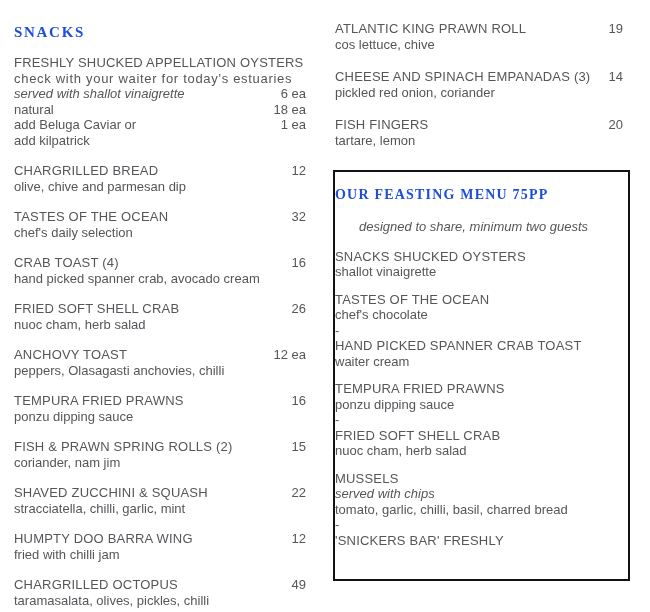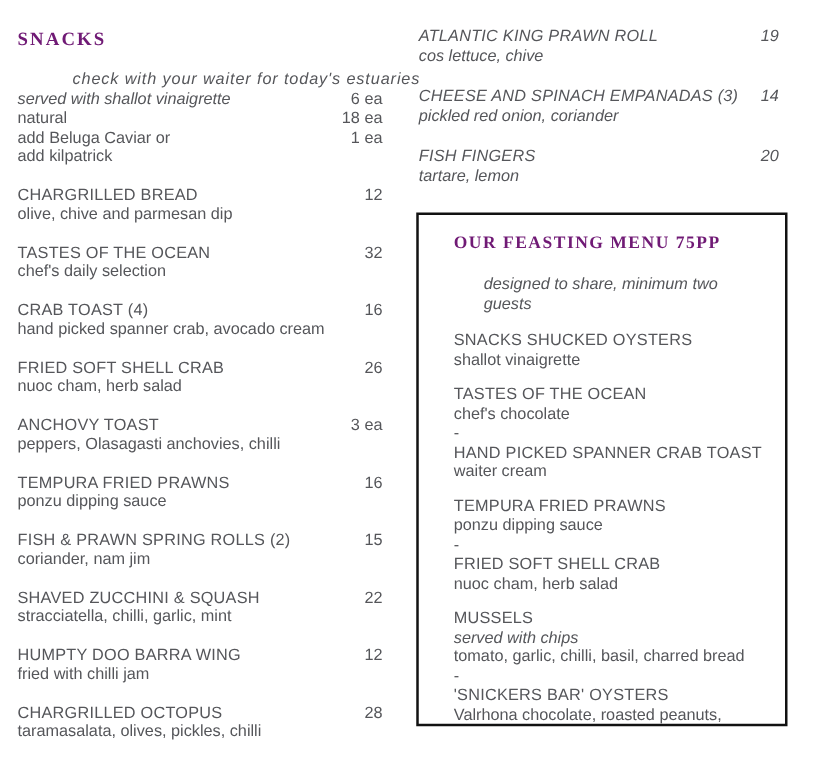--- a/index.html
+++ b/index.html
@@ -19,45 +19,43 @@
   }
   .col-left  { position: absolute; left: 14px;  top: 24px; width: 292px; }
   .col-right { position: absolute; left: 335px; top: 21px; width: 288px; }
 
   .serif-head {
     font-family: "Liberation Serif", "DejaVu Serif", serif;
     font-weight: bold;
     font-size: 15px;
     line-height: 16px;
     letter-spacing: 1.7px;
-    color: #701a75;
+    color: #1d4ed8;
     margin: 0 0 15px 0;
   }
 
   .item { margin-bottom: 15px; font-size: 13px; line-height: 15.5px; }
-  .col-right .item { margin-bottom: 17px; font-style: italic; }
+  .col-right .item { margin-bottom: 17px; }
   .row { display: flex; justify-content: space-between; align-items: baseline; }
   .name { letter-spacing: 0.2px; }
   .price { white-space: nowrap; padding-left: 8px; }
   .desc { }
   .italic { font-style: italic; }
   .note-spaced {
-    font-style: italic;
     letter-spacing: 0.7px;
     white-space: nowrap;
-    margin-left: 44px;
   }
 
   .feast-box {
     position: absolute;
     left: 333px; top: 170px;
     width: 297px; height: 411px;
     border: 2px solid #121212;
     background: #ffffff;
-    padding: 13px 12px 0 28px;
+    padding: 13px 12px 0 0;
     overflow: hidden;
   }
   .feast-box .serif-head {
     letter-spacing: 1.2px;
     font-size: 14px;
     margin: 2px 0 16px 0;
   }
   .feast-note {
     font-style: italic;
     font-size: 13px;
@@ -72,20 +70,23 @@
 </style>
 </head>
 <body>
 
 <div class="page">
 
   <div class="col-left">
     <h1 class="serif-head">SNACKS</h1>
 
     <div class="item">
+      <div class="row">
+        <span class="name">FRESHLY SHUCKED APPELLATION OYSTERS</span>
+      </div>
       <div class="note-spaced">check with your waiter for today's estuaries</div>
       <div id="oyster-options">
           <div class="row">
             <span class="italic">served with shallot vinaigrette</span>
             <span class="price">6 ea</span>
           </div>
           <div class="row">
             <span>natural</span>
             <span class="price">18 ea</span>
           </div>
@@ -125,21 +126,21 @@
         <div class="item">
           <div class="row">
             <span class="name">FRIED SOFT SHELL CRAB</span>
             <span class="price">26</span>
           </div>
           <div class="desc">nuoc cham, herb salad</div>
         </div>
         <div class="item">
           <div class="row">
             <span class="name">ANCHOVY TOAST</span>
-            <span class="price">3 ea</span>
+            <span class="price">12 ea</span>
           </div>
           <div class="desc">peppers, Olasagasti anchovies, chilli</div>
         </div>
         <div class="item">
           <div class="row">
             <span class="name">TEMPURA FRIED PRAWNS</span>
             <span class="price">16</span>
           </div>
           <div class="desc">ponzu dipping sauce</div>
         </div>
@@ -160,21 +161,21 @@
         <div class="item">
           <div class="row">
             <span class="name">HUMPTY DOO BARRA WING</span>
             <span class="price">12</span>
           </div>
           <div class="desc">fried with chilli jam</div>
         </div>
         <div class="item">
           <div class="row">
             <span class="name">CHARGRILLED OCTOPUS</span>
-            <span class="price">28</span>
+            <span class="price">49</span>
           </div>
           <div class="desc">taramasalata, olives, pickles, chilli</div>
         </div>
       </div>
   </div>
 
   <div class="col-right">
     <div id="right-items">
         <div class="item">
           <div class="row">
@@ -229,19 +230,18 @@
           <div class="desc">nuoc cham, herb salad</div>
         </div>
         <div class="sep-gap"></div>
         <div class="course">
           <div class="c-name">MUSSELS</div>
           <div class="desc italic">served with chips</div>
           <div class="desc">tomato, garlic, chilli, basil, charred bread</div>
         </div>
         <div class="sep-dash">-</div>
         <div class="course">
-          <div class="c-name">'SNICKERS BAR' OYSTERS</div>
-          <div class="desc">Valrhona chocolate, roasted peanuts,</div>
+          <div class="c-name">'SNICKERS BAR' FRESHLY</div>
         </div>
       </div>
   </div>
 
 </div>
 
 </body></html>

